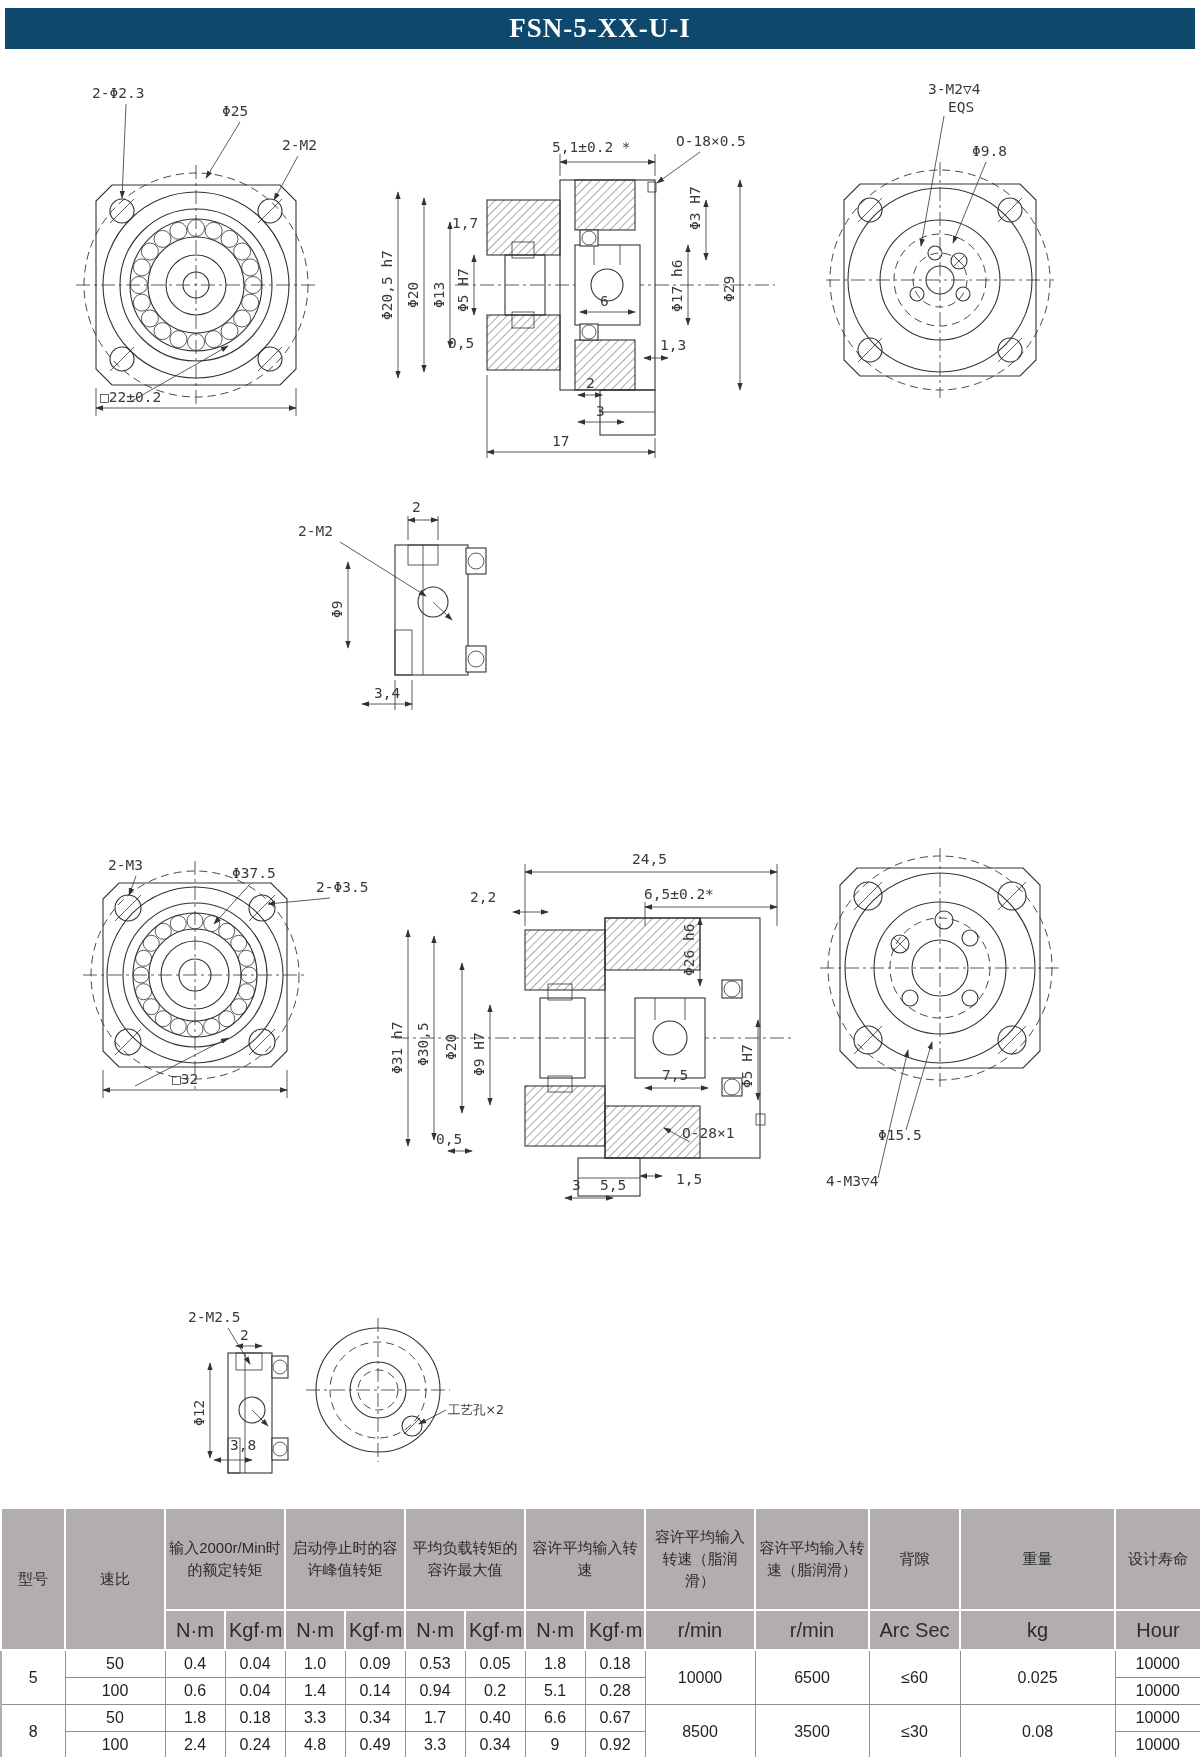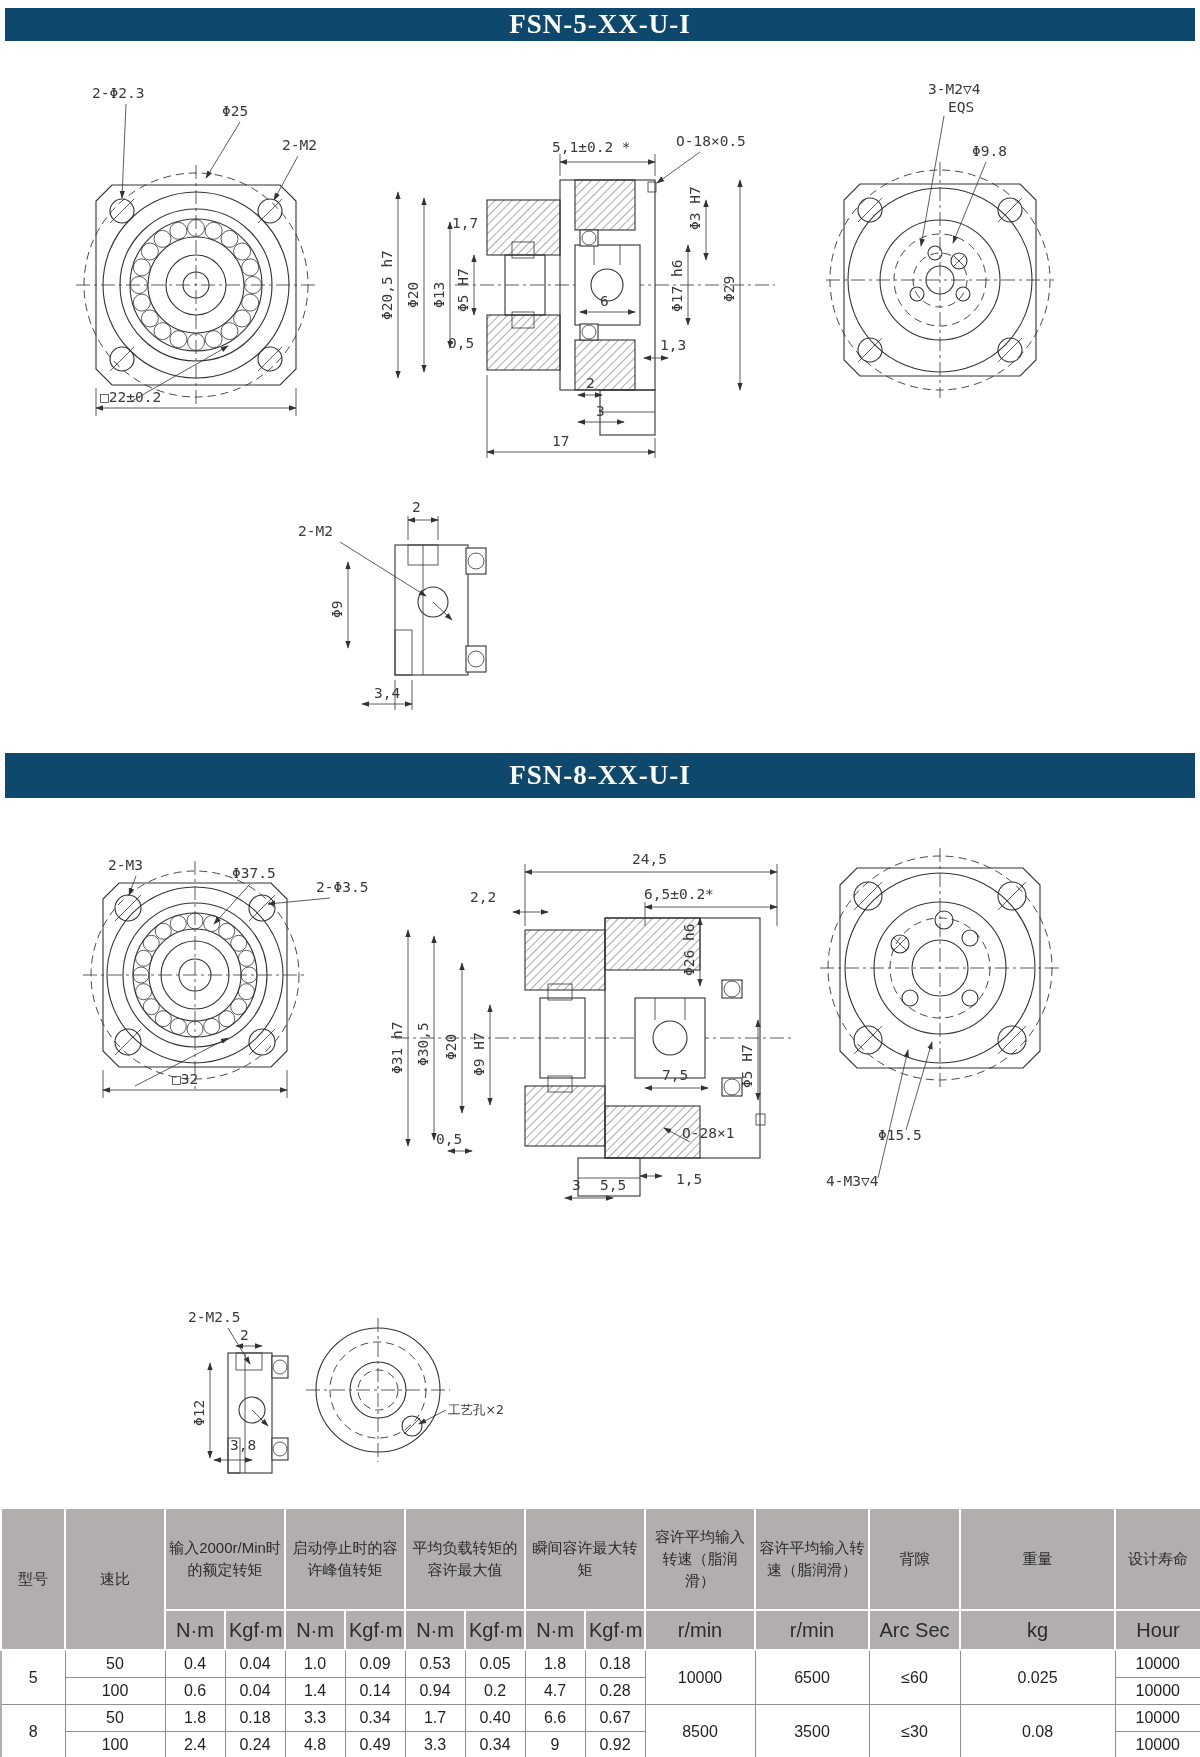--- a/index.html
+++ b/index.html
@@ -1,17 +1,17 @@
 <!DOCTYPE html>
 <html><head>
 <meta charset="utf-8">
 <style>
   html,body{margin:0;padding:0;background:#fff;}
   .page{position:relative;width:1200px;height:1757px;background:#fff;outline:1px solid #dcdcdc;overflow:hidden;font-family:"Liberation Sans",sans-serif;}
-  .hdrbar{position:absolute;left:5px;right:5px;height:33px;background:#0e486c;color:#fff;display:flex;align-items:center;justify-content:center;
+  .hdrbar{position:absolute;left:5px;right:5px;height:41px;background:#0e486c;color:#fff;display:flex;align-items:center;justify-content:center;
           font-family:"Liberation Serif",serif;font-weight:bold;font-size:27px;letter-spacing:1px;}
   #bar1{top:8px;} #bar2{top:753px;height:45px;}
   svg{position:absolute;left:0;}
   #svg1{top:50px;} #svg2{top:798px;}
   .ln{fill:none;stroke:#333;stroke-width:1.1;}
   .tn{fill:none;stroke:#333;stroke-width:.8;}
   .cl{stroke-dasharray:14 4 3 4;stroke-width:.8;}
   .dsh{stroke-dasharray:8 5;stroke-width:.9;}
   .hat{fill:url(#hatch);stroke:#333;stroke-width:1.1;}
   .wfill{fill:#fff;stroke:#333;stroke-width:1.1;}
@@ -217,23 +217,20 @@
       <rect class="tn" x="395" y="580" width="17" height="45" fill="none"></rect>
       <line class="tn da" x1="348" y1="512" x2="348" y2="598"></line>
       <text class="dim" transform="rotate(-90 342 568)" x="342" y="568">Φ9</text>
       <text class="dim" x="374" y="648">3,4</text>
       <line class="tn" x1="395" y1="630" x2="395" y2="660"></line>
         <line class="tn" x1="412" y1="630" x2="412" y2="660"></line>
       <line class="tn da" x1="362" y1="654" x2="412" y2="654"></line>
     </g>
   </svg>
 
-  <div class="hdrbar" id="bar2">
-    <span>FSN-8-XX-U-I</span>
-  </div>
 
   <svg id="svg2" width="1200" height="692" viewBox="0 0 1200 692">
 
     <g>
       <path class="ln" d="M119 85 H271 L287 101 V253 L271 269 H119 L103 253 V101 Z"></path>
       <line class="tn cl" x1="83" y1="177" x2="307" y2="177"></line>
       <line class="tn cl" x1="195" y1="63" x2="195" y2="291"></line>
       <circle class="tn dsh" cx="195" cy="177" r="104"></circle>
       <circle class="ln" cx="195" cy="177" r="88"></circle>
       <circle class="ln" cx="195" cy="177" r="72"></circle>
@@ -431,21 +428,21 @@
         <col style="width:155px">
         <col style="width:86px">
     </colgroup>
     <tbody>
         <tr class="gh">
       <th rowspan="2">型号</th>
       <th rowspan="2">速比</th>
       <th colspan="2">输入2000r/Min时的额定转矩</th>
       <th colspan="2">启动停止时的容许峰值转矩</th>
       <th colspan="2">平均负载转矩的容许最大值</th>
-      <th colspan="2">瞬间容许最大转矩</th>
+      <th colspan="2">容许平均输入转速</th>
       <th>容许平均输入转速（脂润滑）</th>
       <th>容许平均输入转速（脂润滑）</th>
       <th>背隙</th>
       <th>重量</th>
       <th>设计寿命</th>
     </tr>
     <tr class="unit">
       <th class="unit">N·m</th>
       <th class="unit">Kgf·m</th>
       <th class="unit">N·m</th>
@@ -478,21 +475,21 @@
       <td>10000</td>
     </tr>
     <tr>
       <td>100</td>
       <td>0.6</td>
           <td>0.04</td>
       <td>1.4</td>
           <td>0.14</td>
       <td>0.94</td>
           <td>0.2</td>
-      <td>4.7</td>
+      <td>5.1</td>
           <td>0.28</td>
       <td>10000</td>
     </tr>
     <tr>
       <td rowspan="2">8</td>
       <td>50</td>
       <td>1.8</td>
           <td>0.18</td>
       <td>3.3</td>
           <td>0.34</td>

